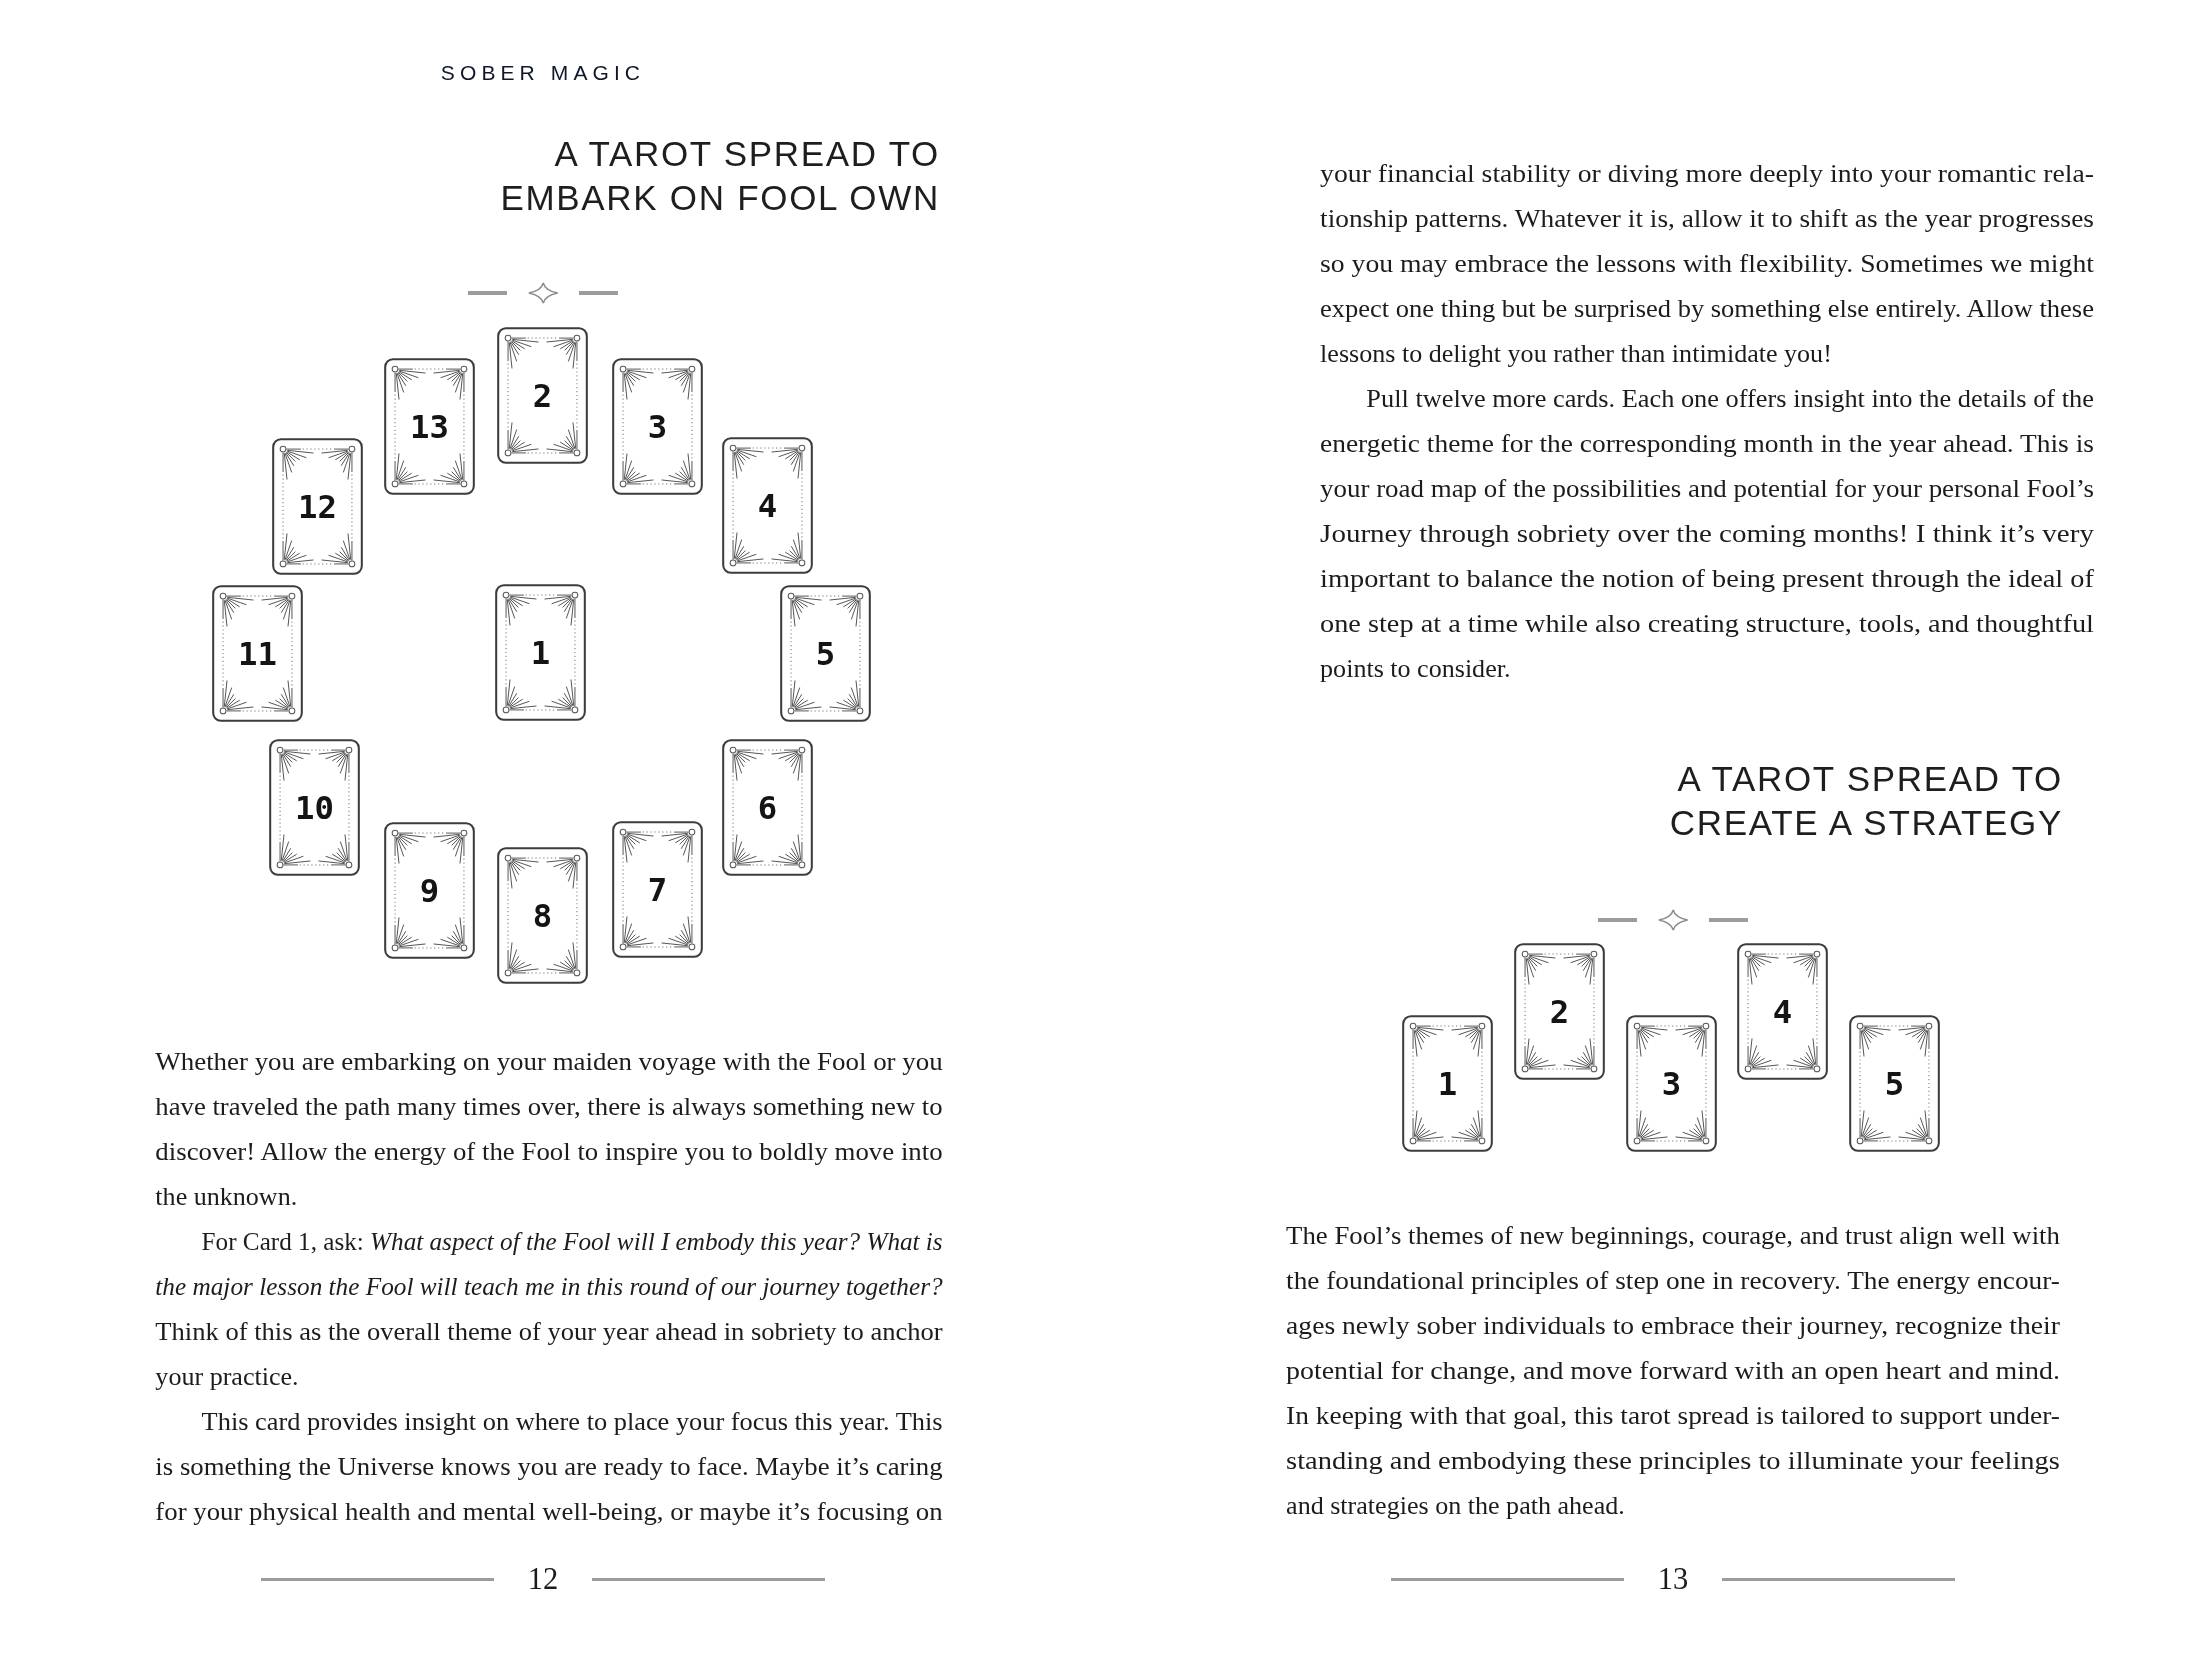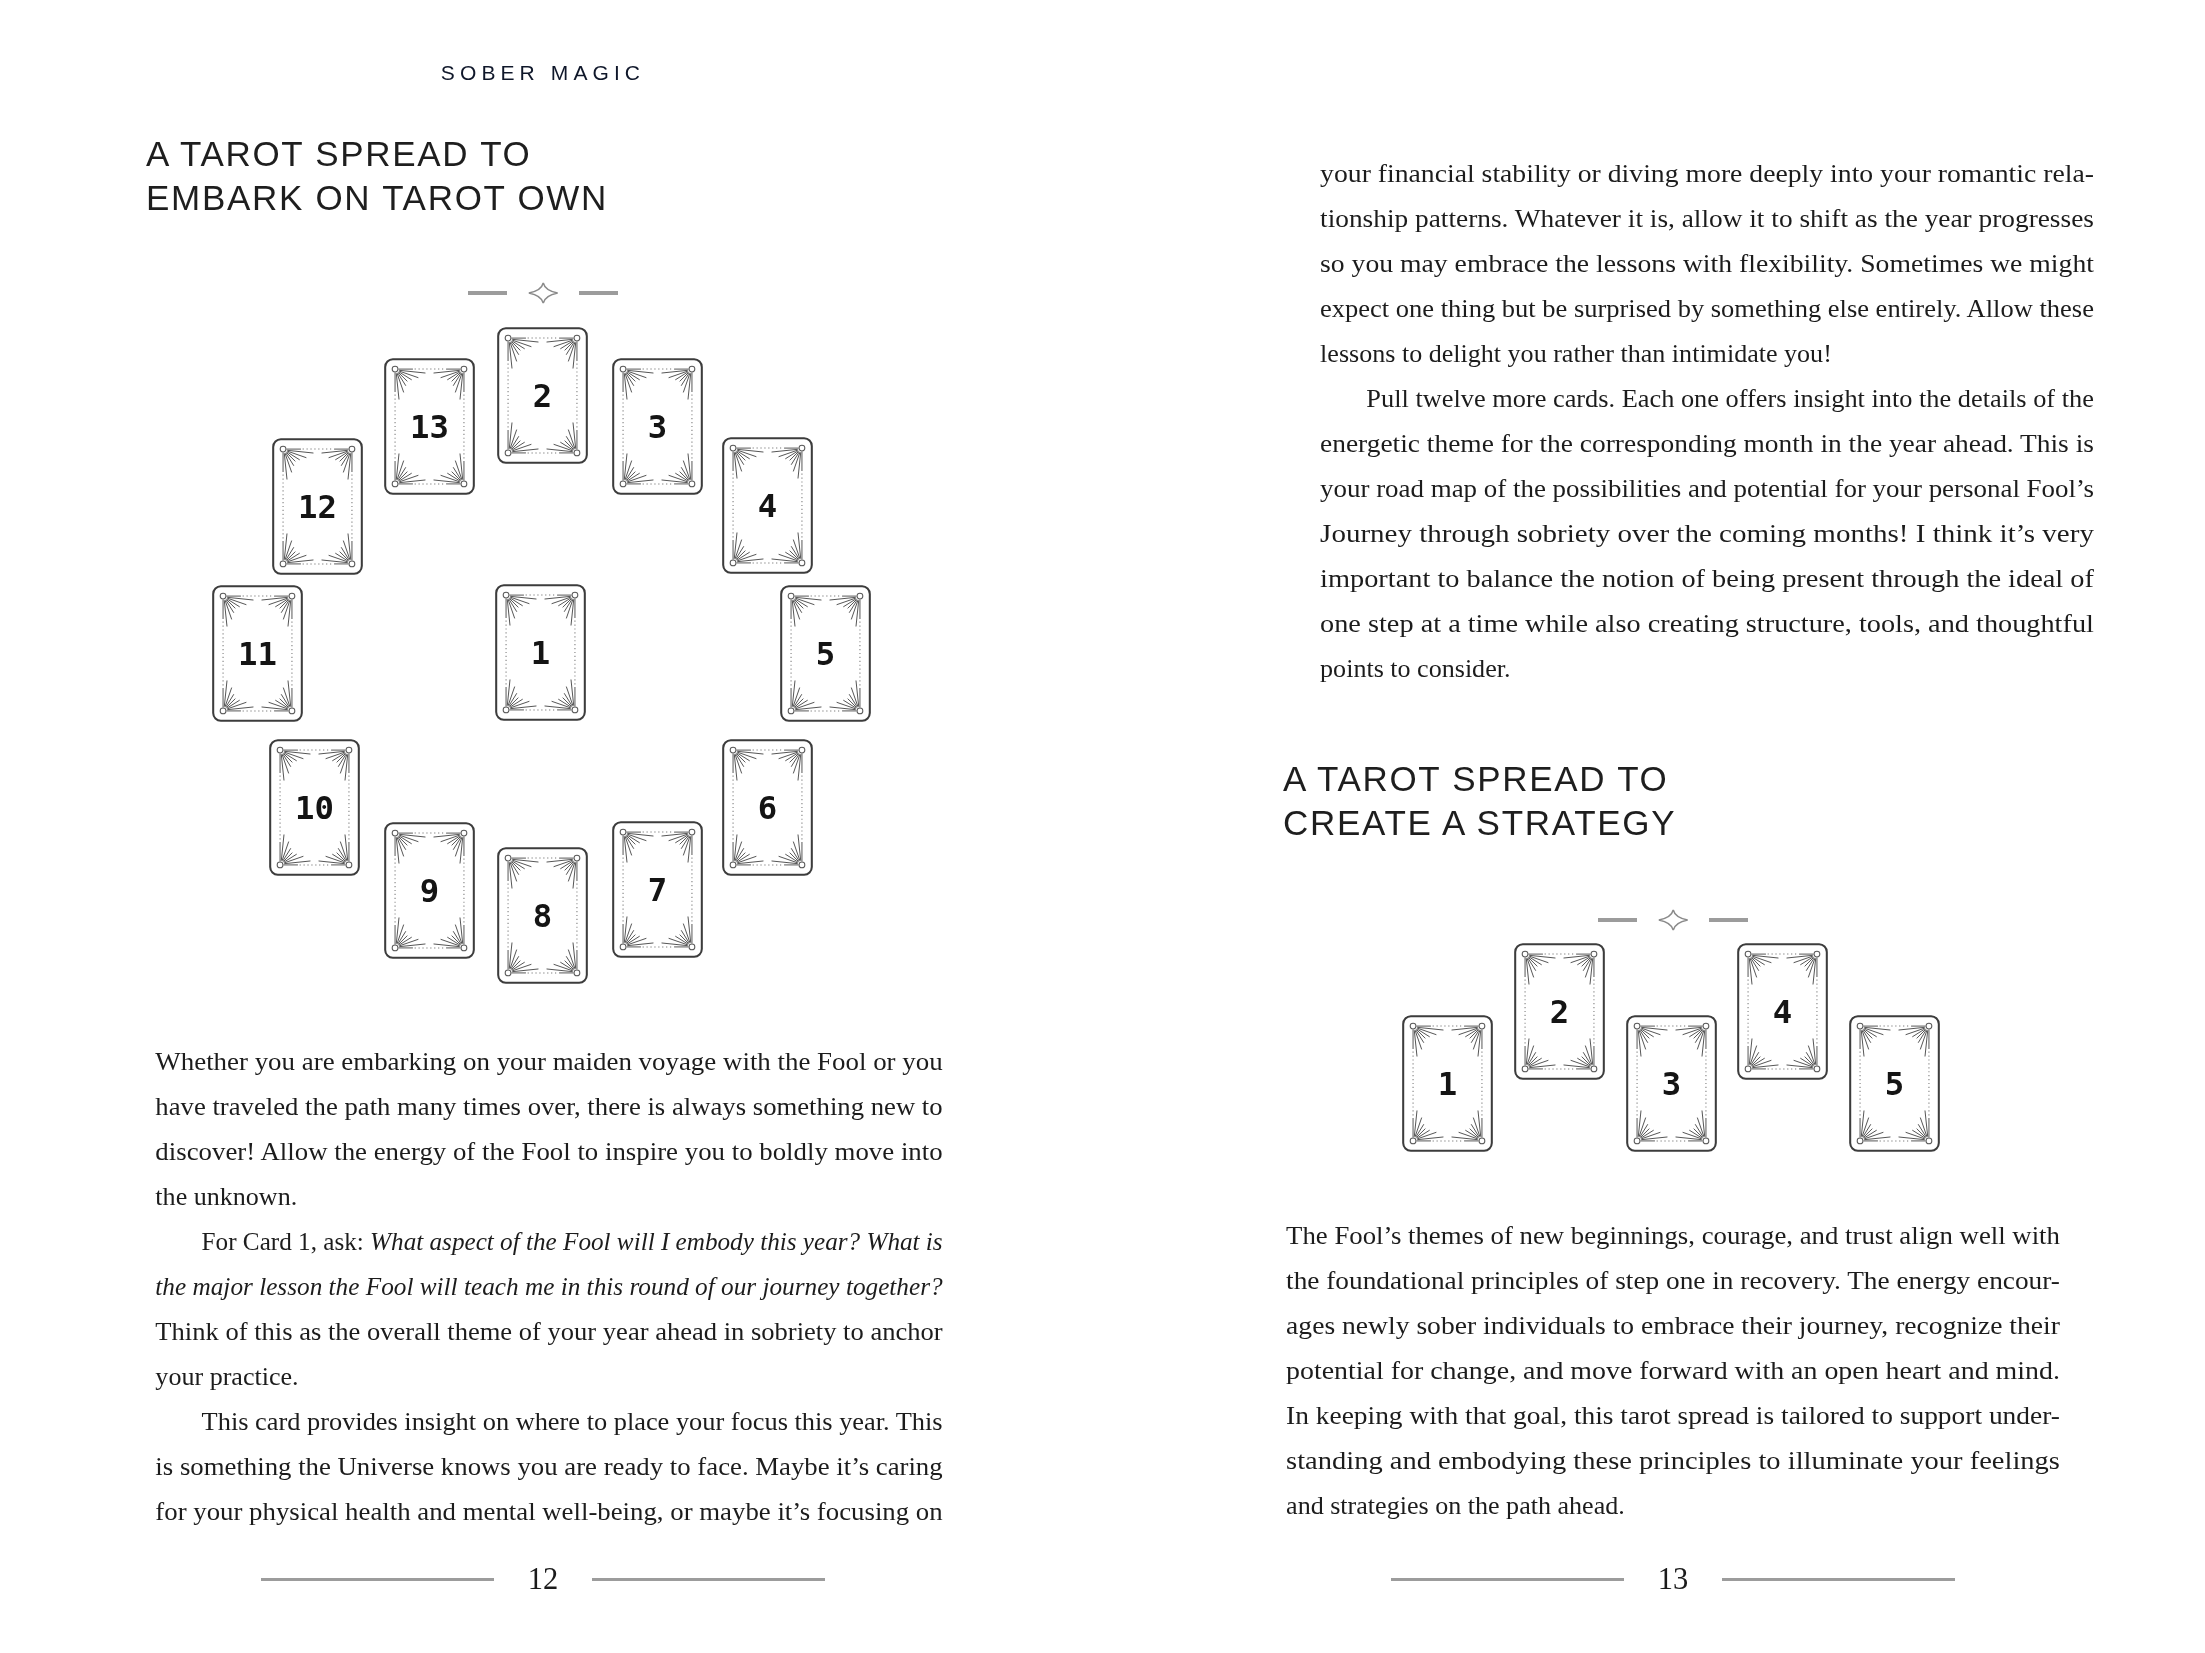--- a/index.html
+++ b/index.html
@@ -1,20 +1,20 @@
 <!DOCTYPE html>
 <html style="font-size:13.6px"><head>
 <meta charset="utf-8">
 <style>
   html,body{margin:0;padding:0;background:#ffffff;}
   #page{position:relative;width:2205px;height:1654px;background:#ffffff;overflow:hidden;
         font-family:"Liberation Sans",sans-serif;}
   .running-head{position:absolute;text-align:center;font-size:21px;letter-spacing:5.1px;
         color:#0f172a;font-family:"Liberation Sans",sans-serif;}
-  .spread-title{position:absolute;text-align:left;font-size:35px;letter-spacing:1.7px;
+  .spread-title{position:absolute;text-align:right;font-size:35px;letter-spacing:1.7px;
         line-height:44px;color:#1e1e1e;font-weight:400;font-family:"Liberation Sans",sans-serif;}
   .ornament{position:absolute;display:flex;align-items:center;justify-content:center;gap:20.4px;height:22px;}
   .ornament .dash{width:39px;height:3.4px;background:#9c9c9c;}
   .body-block{position:absolute;}
   .bodytext{font-family:"Liberation Serif","DejaVu Serif",serif;font-size:31px;fill:#1c1c1c;}
   .cardnum{font-family:"DejaVu Sans Mono","Liberation Mono",monospace;font-weight:bold;
         font-size:38px;fill:#141414;text-anchor:middle;}
   .card-layer{position:absolute;left:0;top:0;width:2205px;height:1654px;pointer-events:none;}
   .card-layer svg{position:absolute;}
   .footer{position:absolute;display:flex;align-items:center;justify-content:center;gap:34px;height:41px;}
@@ -24,21 +24,21 @@
 </style>
 </head>
 <body>
 
 <div id="page">
 
   <div class="running-head" style="left:146px;top:61px;width:794px;">SOBER MAGIC</div>
 
   <div class="spread-title" style="left:146px;top:132px;width:794px;">
     <div>A TAROT SPREAD TO</div>
-    <div>EMBARK ON TAROT OWN</div>
+    <div>EMBARK ON FOOL OWN</div>
   </div>
 
   <div class="ornament" style="left:146px;top:282px;width:794px;">
     <div class="dash"></div>
     <svg class="star-svg" width="30.5" height="22" viewBox="0 0 36 26">
       <path d="M18,1 C19.6,8 25,11 35,13 C25,15 19.6,18 18,25 C16.4,18 11,15 1,13 C11,11 16.4,8 18,1 Z" fill="#ffffff" stroke="#8a8a8a" stroke-width="1.8"></path>
     </svg>
     <div class="dash"></div>
   </div>
 

